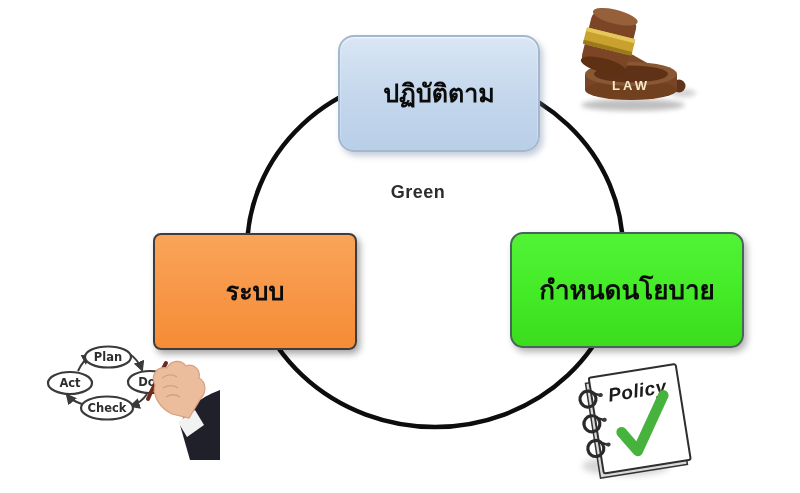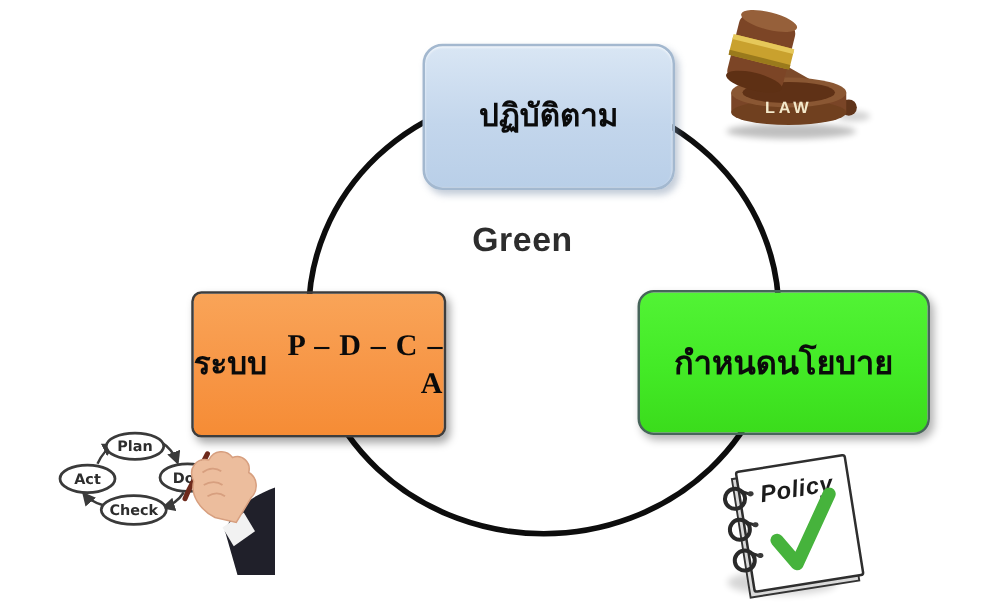--- a/index.html
+++ b/index.html
@@ -4,22 +4,22 @@
 <style>
   html,body{margin:0;padding:0;background:#ffffff;}
   #canvas{
     position:relative;width:800px;height:493px;background:#ffffff;overflow:hidden;
     font-family:"Liberation Sans",sans-serif;
   }
   .layer{position:absolute;left:0;top:0;width:800px;height:493px;}
   svg{display:block;}
   
   .node{
-    position:absolute;display:flex;align-items:center;justify-content:center;
-    text-align:right;box-sizing:border-box;z-index:3;
+    position:absolute;display:flex;flex-direction:column;align-items:center;justify-content:center;
+    text-align:center;box-sizing:border-box;z-index:3;
   }
   .node-law{
     left:338px;top:35px;width:202px;height:117px;border-radius:16px;
     background:linear-gradient(180deg,#d9e6f4 0%,#c3d6ec 55%,#b9cfe8 100%);
     border:2px solid #a3b8cf;
     box-shadow:3px 4px 6px rgba(125,145,170,.45), inset 0 1px 2px rgba(255,255,255,.8);
   }
   .node-pdca{
     left:153px;top:233px;width:204px;height:117px;border-radius:8px;
     background:linear-gradient(180deg,#f9a458 0%,#f79646 55%,#f68c35 100%);
@@ -37,21 +37,21 @@
     font-size:25px;line-height:31px;
   }
   .node-policy .thai{font-size:26px;}
   .pdca-line2{
     font-family:"Liberation Serif",serif;font-weight:bold;color:#0b0b0b;
     font-size:24px;line-height:30px;letter-spacing:1px;
   }
   
   .title{
     position:absolute;left:328px;top:176px;width:180px;text-align:center;z-index:3;
-    font-weight:bold;font-size:27px;line-height:33px;color:#2d2d2d;letter-spacing:.5px;
+    font-weight:bold;font-size:18px;line-height:33px;color:#2d2d2d;letter-spacing:.5px;
   }
   
   .sketch-label{font-family:"DejaVu Sans",sans-serif;font-size:11.5px;font-weight:bold;fill:#2d2d2d;}
   .law-label{font-family:"Liberation Sans",sans-serif;font-size:13px;font-weight:bold;fill:#f3e9cb;letter-spacing:3px;}
   .policy-label{font-family:"Liberation Sans",sans-serif;font-size:19px;font-weight:bold;font-style:italic;fill:#1b1b1b;letter-spacing:.5px;}
 </style>
 </head>
 <body>
 
 <div id="canvas">
@@ -145,20 +145,19 @@
   <div class="title">
     <div>Green</div>
   </div>
 
   <div class="node node-law">
     <div class="thai">ปฏิบัติตาม</div>
   </div>
 
   <div class="node node-pdca">
     <div class="thai">ระบบ</div>
-    <div class="pdca-line2">P – D – C – A</div>
   </div>
 
   <div class="node node-policy">
     <div class="thai">กำหนดนโยบาย</div>
   </div>
 
 </div>
 
 </body></html>

